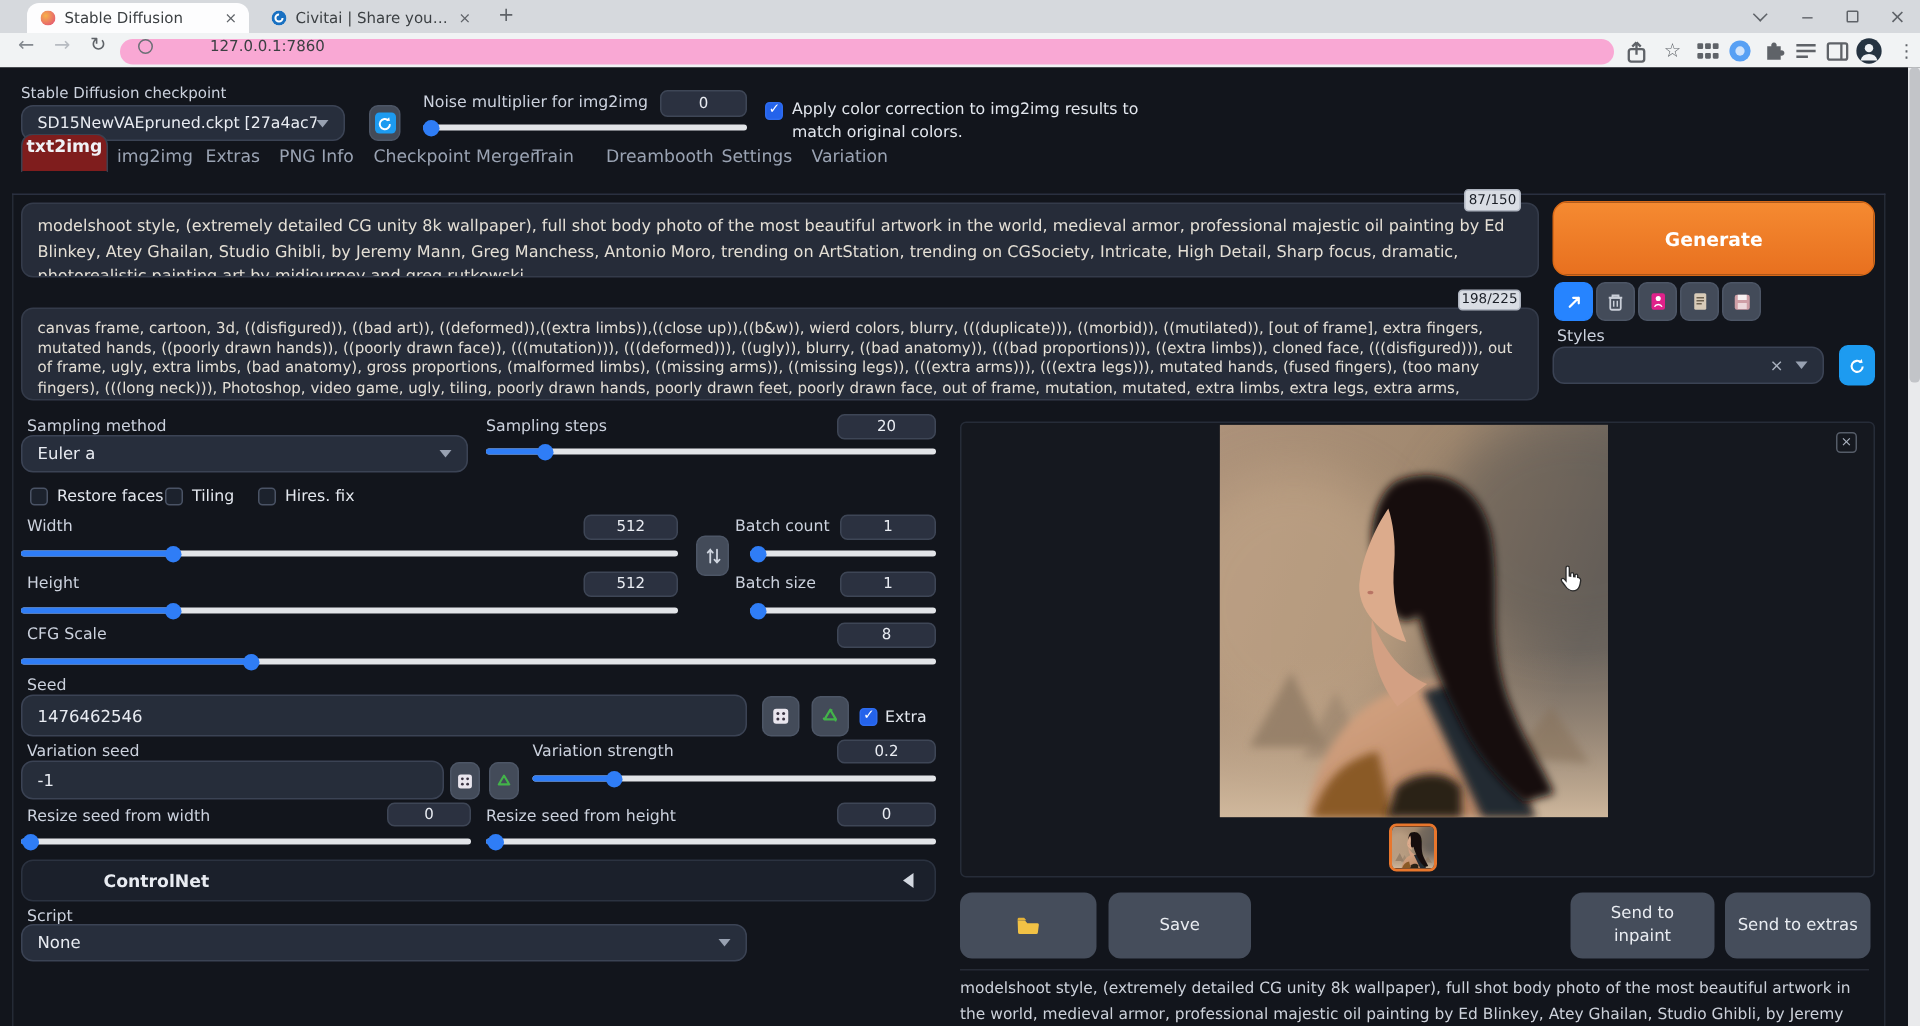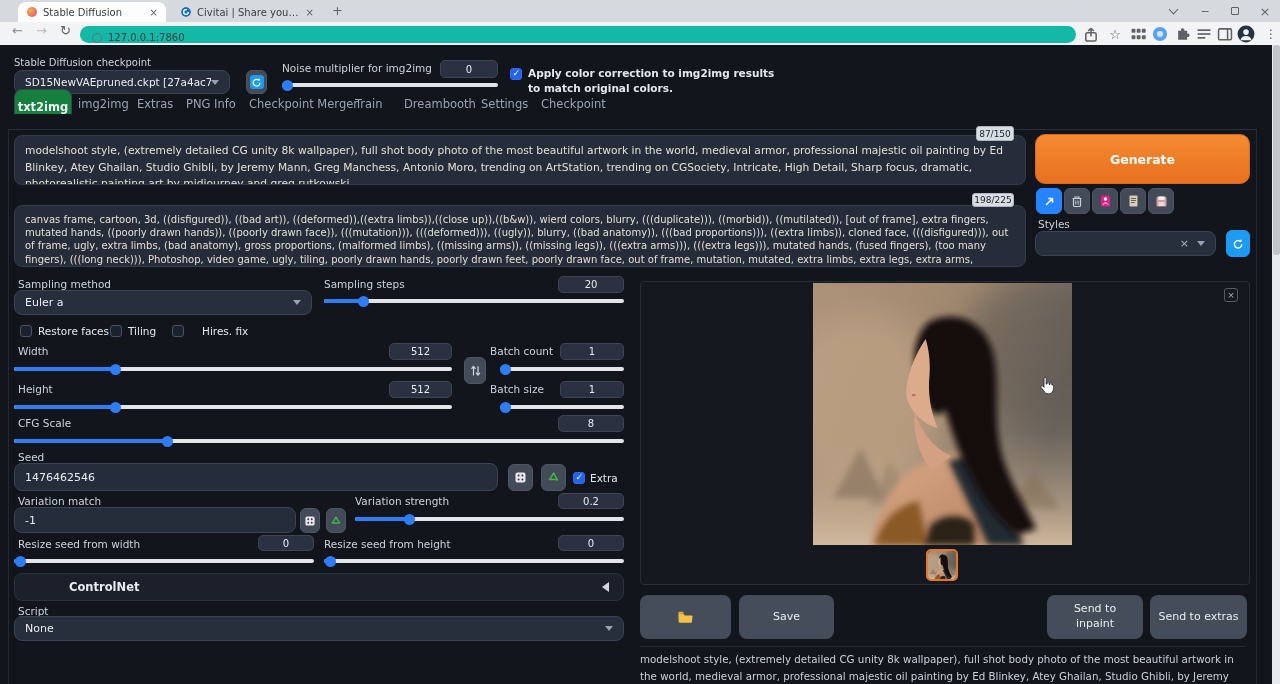--- a/index.html
+++ b/index.html
@@ -16,21 +16,21 @@
   .btab .ttl { white-space:nowrap; overflow:hidden; text-overflow:ellipsis; flex:1; }
   .tabx { font-size:10px; color:#5f6368; margin:0 8px 0 6px; flex:none; }
   .i-x::before{content:"×";} .i-minus::before{content:"−";} .i-plus::before{content:"+";}
   .i-dots::before{content:"⋮";} .i-star::before{content:"☆";}
   .i-back::before{content:"←";} .i-fwd::before{content:"→";} .i-reload::before{content:"↻";}
   .winctl { position:absolute; top:0; height:22px; width:30px; display:flex; align-items:center; justify-content:center; color:#5f6368; font-size:11px; }
   .chev { width:7px; height:7px; border-right:1.4px solid #5f6368; border-bottom:1.4px solid #5f6368; transform:rotate(45deg); margin-top:-3px; }
   .restorebox { width:8px; height:8px; border:1.2px solid #5f6368; border-radius:1px; }
   .toolbar { position:absolute; left:0; top:22px; width:1280px; height:23px; background:#f1f3f4; }
   .navic { position:absolute; top:23px; font-size:13px; color:#80868d; }
-  .urlbar { position:absolute; left:80px; top:26px; width:996px; height:17px; background:#14b8a6; border-radius:9px; display:flex; align-items:flex-end; }
+  .urlbar { position:absolute; left:80px; top:26px; width:996px; height:17px; background:#f9a8d4; border-radius:9px; display:flex; align-items:flex-start;gap:32px; }
   .info-i { width:10px; height:10px; border:1px solid #6b7076; border-radius:50%; font-size:7px; color:#6b7076; display:flex; align-items:center; justify-content:center; margin:0 6px 0 12px; font-style:italic; }
   .urltxt { font-size:10px; color:#3c4043; }
   .tbic { position:absolute; top:25px; width:18px; height:18px; display:flex; align-items:center; justify-content:center; color:#5f6368; font-size:12px; }
 
   
   .page { position:absolute; left:0; top:45px; width:1272px; height:639px; background:#12151c; }
   .outline { position:absolute; left:8px; top:84px; width:1249px; height:556px; border:1px solid #242a35; border-top:none; }
   .tabline { position:absolute; left:8px; top:84px; width:1249px; height:1px; background:#2a3040; }
   .lbl { position:absolute; font-size:10.5px; color:#ccd2de; white-space:nowrap; }
   .num { position:absolute; background:#2b3140; border:1px solid #3e4656; border-radius:5px; color:#e8ebf1; font-size:10px; display:flex; align-items:center; justify-content:center; }
@@ -41,21 +41,21 @@
   .slider::before { content:""; position:absolute; left:0; right:0; top:4px; height:4px; border-radius:2px; background:#e2e4e8; }
   .sl-fill { position:absolute; left:0; top:4px; height:4px; border-radius:2px; background:#2f7df6; width:var(--f); }
   .sl-thumb { position:absolute; top:0.5px; width:11px; height:11px; border-radius:50%; background:#2f7df6; left:clamp(0px, calc(var(--f) - 5px), calc(100% - 11px)); }
   .cb { position:absolute; width:12px; height:12px; border-radius:3px; background:#1c222d; border:1px solid #4a5365; }
   .cb.on { background:#2463eb; border-color:#2e6cf0; }
   .cb.on::after { content:"✓"; color:#fff; font-size:9px; position:absolute; left:1.5px; top:-1px; }
   .ta { position:absolute; background:#262c39; border:1px solid #343b4a; border-radius:8px; color:#e4dfd5; padding:7px 10px; overflow:hidden; }
   .cnt { position:absolute; background:#d9dde4; border:1px solid #aeb4bf; border-radius:3px; color:#1a1e26; font-size:9px; display:flex; align-items:center; justify-content:center; z-index:3; }
   .sbtn { position:absolute; background:#434b59; border:1px solid #4d5666; border-radius:6px; display:flex; align-items:center; justify-content:center; }
   .tabitem { position:absolute; top:52px; font-size:11.5px; color:#9aa3b3; }
-  .tabactive { position:absolute; left:14px; top:44px; width:58px; height:26px; border:1px solid #3a4150; border-bottom:1px solid #12151c; border-radius:8px 8px 0 0; background:#15803d; color:#f0f2f6; font-weight:bold; font-size:11.5px; display:flex; align-items:flex-end; justify-content:center; z-index:2; }
+  .tabactive { position:absolute; left:14px; top:44px; width:58px; height:26px; border:1px solid #3a4150; border-bottom:1px solid #12151c; border-radius:8px 8px 0 0; background:#7f1d1d; color:#f0f2f6; font-weight:bold; font-size:11.5px; display:flex; align-items:flex-start; justify-content:center; z-index:2; }
   .gen { position:absolute; left:1035px; top:89px; width:215px; height:50px; background:linear-gradient(180deg,#f58a31,#e8701f); border:1px solid #d96916; border-radius:10px; color:#fff; font-weight:bold; font-size:12.5px; display:flex; align-items:center; justify-content:center; }
   .obtn { position:absolute; top:550px; height:44px; background:#454d5b; border-radius:8px; color:#e9ecf1; font-size:11px; display:flex; align-items:center; justify-content:center; text-align:center; line-height:1.35; padding:0 8px; }
   .info { position:absolute; left:640px; top:606px; width:606px; font-size:10.3px; color:#ccd1da; line-height:1.68; height:32px; overflow:hidden; }
   .scrollbar { position:absolute; right:0; top:45px; width:8px; height:639px; background:#e9eaec; }
   .scrollthumb { position:absolute; right:0.5px; top:45px; width:7px; height:210px; background:#c2c4c8; border-radius:3px; }
 </style>
 </head>
 <body>
 
 <svg width="0" height="0" style="position:absolute">
@@ -194,33 +194,33 @@
           </svg>
       </span>
     </div>
     <span class="lbl" style="left:282px;top:17px;">Noise multiplier for img2img</span>
     <div class="num" style="left:440px;top:15px;width:58px;height:18px;">0</div>
     <div class="slider" style="left:282px;top:34px;width:216px;--f:2%;">
         <i class="sl-fill"></i>
         <i class="sl-thumb"></i>
       </div>
     <span class="cb on" style="left:510px;top:23px;"></span>
-    <span class="lbl" style="left:528px;top:21px;width:262px;white-space:normal;line-height:1.4;color:#e3e7ee;font-weight:bold;">Apply color correction to img2img results to match original colors.</span>
+    <span class="lbl" style="left:528px;top:21px;width:262px;white-space:normal;line-height:1.4;color:#e3e7ee;">Apply color correction to img2img results to match original colors.</span>
 
     <div class="tabactive">
         <span>txt2img</span>
       </div>
     <span class="tabitem" style="left:78px;">img2img</span>
     <span class="tabitem" style="left:137px;">Extras</span>
     <span class="tabitem" style="left:186px;">PNG Info</span>
     <span class="tabitem" style="left:249px;">Checkpoint Merger</span>
     <span class="tabitem" style="left:355px;">Train</span>
     <span class="tabitem" style="left:404px;">Dreambooth</span>
     <span class="tabitem" style="left:481px;">Settings</span>
-    <span class="tabitem" style="left:541px;">Checkpoint</span>
+    <span class="tabitem" style="left:541px;">Variation</span>
 
     <div class="cnt" style="left:976px;top:81px;width:38px;height:15px;">87/150</div>
     <div class="ta" style="left:14px;top:90px;width:1012px;height:50px;font-size:10.7px;line-height:1.55;">modelshoot style, (extremely detailed CG unity 8k wallpaper), full shot body photo of the most beautiful artwork in the world, medieval armor, professional majestic oil painting by Ed Blinkey, Atey Ghailan, Studio Ghibli, by Jeremy Mann, Greg Manchess, Antonio Moro, trending on ArtStation, trending on CGSociety, Intricate, High Detail, Sharp focus, dramatic, photorealistic painting art by midjourney and greg rutkowski</div>
     <div class="cnt" style="left:972px;top:148px;width:42px;height:14px;">198/225</div>
     <div class="ta" style="left:14px;top:160px;width:1012px;height:62px;font-size:10px;line-height:1.32;">canvas frame, cartoon, 3d, ((disfigured)), ((bad art)), ((deformed)),((extra limbs)),((close up)),((b&amp;w)), wierd colors, blurry, (((duplicate))), ((morbid)), ((mutilated)), [out of frame], extra fingers, mutated hands, ((poorly drawn hands)), ((poorly drawn face)), (((mutation))), (((deformed))), ((ugly)), blurry, ((bad anatomy)), (((bad proportions))), ((extra limbs)), cloned face, (((disfigured))), out of frame, ugly, extra limbs, (bad anatomy), gross proportions, (malformed limbs), ((missing arms)), ((missing legs)), (((extra arms))), (((extra legs))), mutated hands, (fused fingers), (too many fingers), (((long neck))), Photoshop, video game, ugly, tiling, poorly drawn hands, poorly drawn feet, poorly drawn face, out of frame, mutation, mutated, extra limbs, extra legs, extra arms, disfigured, deformed, cross-eye, body out of frame, blurry, bad art, bad anatomy, 3d render</div>
 
     <div class="gen">
         <span>Generate</span>
       </div>
     <div class="sbtn" style="left:1036px;top:143px;width:26px;height:26px;background:#2684ff;border-color:#2684ff;">
@@ -277,21 +277,21 @@
     <div class="slider" style="left:324px;top:250px;width:300px;--f:13%;">
         <i class="sl-fill"></i>
         <i class="sl-thumb"></i>
       </div>
 
     <span class="cb" style="left:20px;top:280px;"></span>
     <span class="lbl" style="left:38px;top:280px;color:#e3e7ee;">Restore faces</span>
     <span class="cb" style="left:110px;top:280px;"></span>
     <span class="lbl" style="left:128px;top:280px;color:#e3e7ee;">Tiling</span>
     <span class="cb" style="left:172px;top:280px;"></span>
-    <span class="lbl" style="left:190px;top:280px;color:#e3e7ee;margin-left:12px;">Hires. fix</span>
+    <span class="lbl" style="left:190px;top:280px;color:#e3e7ee;">Hires. fix</span>
 
     <span class="lbl" style="left:18px;top:300px;">Width</span>
     <div class="num" style="left:389px;top:298px;width:63px;height:17px;">512</div>
     <div class="slider" style="left:14px;top:318px;width:438px;--f:23%;">
         <i class="sl-fill"></i>
         <i class="sl-thumb"></i>
       </div>
     <span class="lbl" style="left:490px;top:300px;">Batch count</span>
     <div class="num" style="left:560px;top:298px;width:64px;height:17px;">1</div>
     <div class="slider" style="left:500px;top:318px;width:124px;--f:3%;">
@@ -340,21 +340,21 @@
     </div>
     <div class="sbtn" style="left:541px;top:419px;width:25px;height:27px;">
       <svg width="13" height="13" viewBox="0 0 13 13">
           <path d="M6.5 2.2 L10.3 8.6 H2.7 Z" fill="none" stroke="#43b34a" stroke-width="1.5" stroke-linejoin="round"></path>
           <path d="M6.5 2.2 l1.4.4 M10.3 8.6 l-.5 1.3 M2.7 8.6 l-.9-1" stroke="#43b34a" stroke-width="1.2"></path>
         </svg>
     </div>
     <span class="cb on" style="left:573px;top:427px;"></span>
     <span class="lbl" style="left:590px;top:427px;color:#e3e7ee;">Extra</span>
 
-    <span class="lbl" style="left:18px;top:450px;">Variation match</span>
+    <span class="lbl" style="left:18px;top:450px;">Variation seed</span>
     <div class="dd" style="left:14px;top:462px;width:282px;height:26px;background:#262d3a;">
         <span>-1</span>
       </div>
     <div class="sbtn" style="left:300px;top:463px;width:20px;height:25px;">
       <svg width="12" height="12" viewBox="0 0 13 13">
           <rect x="1.5" y="1.5" width="10" height="10" rx="2" fill="#e9e6ee"></rect>
           <circle cx="4.6" cy="4.6" r="1" fill="#3a3442"></circle>
           <circle cx="8.4" cy="4.6" r="1" fill="#3a3442"></circle>
           <circle cx="4.6" cy="8.4" r="1" fill="#3a3442"></circle>
           <circle cx="8.4" cy="8.4" r="1" fill="#3a3442"></circle>
@@ -383,21 +383,21 @@
     <div class="slider" style="left:324px;top:510px;width:300px;--f:2%;">
         <i class="sl-fill"></i>
         <i class="sl-thumb"></i>
       </div>
 
     <div class="abs" style="left:14px;top:528px;width:610px;height:28px;background:#1b202b;border:1px solid #2b3240;border-radius:8px;display:flex;align-items:center;padding:0 14px;">
       <span style="font-size:11.5px;font-weight:bold;color:#e8ebf1;margin-left:40px;">ControlNet</span>
       <span class="tri-left" style="margin-left:auto;"></span>
     </div>
     <span class="lbl" style="left:18px;top:560px;">Script</span>
-    <div class="dd" style="left:14px;top:571px;width:610px;height:25px;">
+    <div class="dd" style="left:14px;top:571px;width:484px;height:25px;">
       <span>None</span>
         <span class="tri-down"></span>
     </div>
 
     <div class="abs" style="left:640px;top:236px;width:610px;height:304px;background:#15181f;border:1px solid #262c38;border-radius:4px;"></div>
     <svg class="abs" style="left:813px;top:238px;" width="259" height="262">
         <use href="#genimg"></use>
       </svg>
     <div class="abs" style="left:1224px;top:243px;width:14px;height:14px;border:1px solid #555c68;border-radius:3px;color:#aab2bf;font-size:9px;display:flex;align-items:center;justify-content:center;">
         <span class="i-x"></span>

